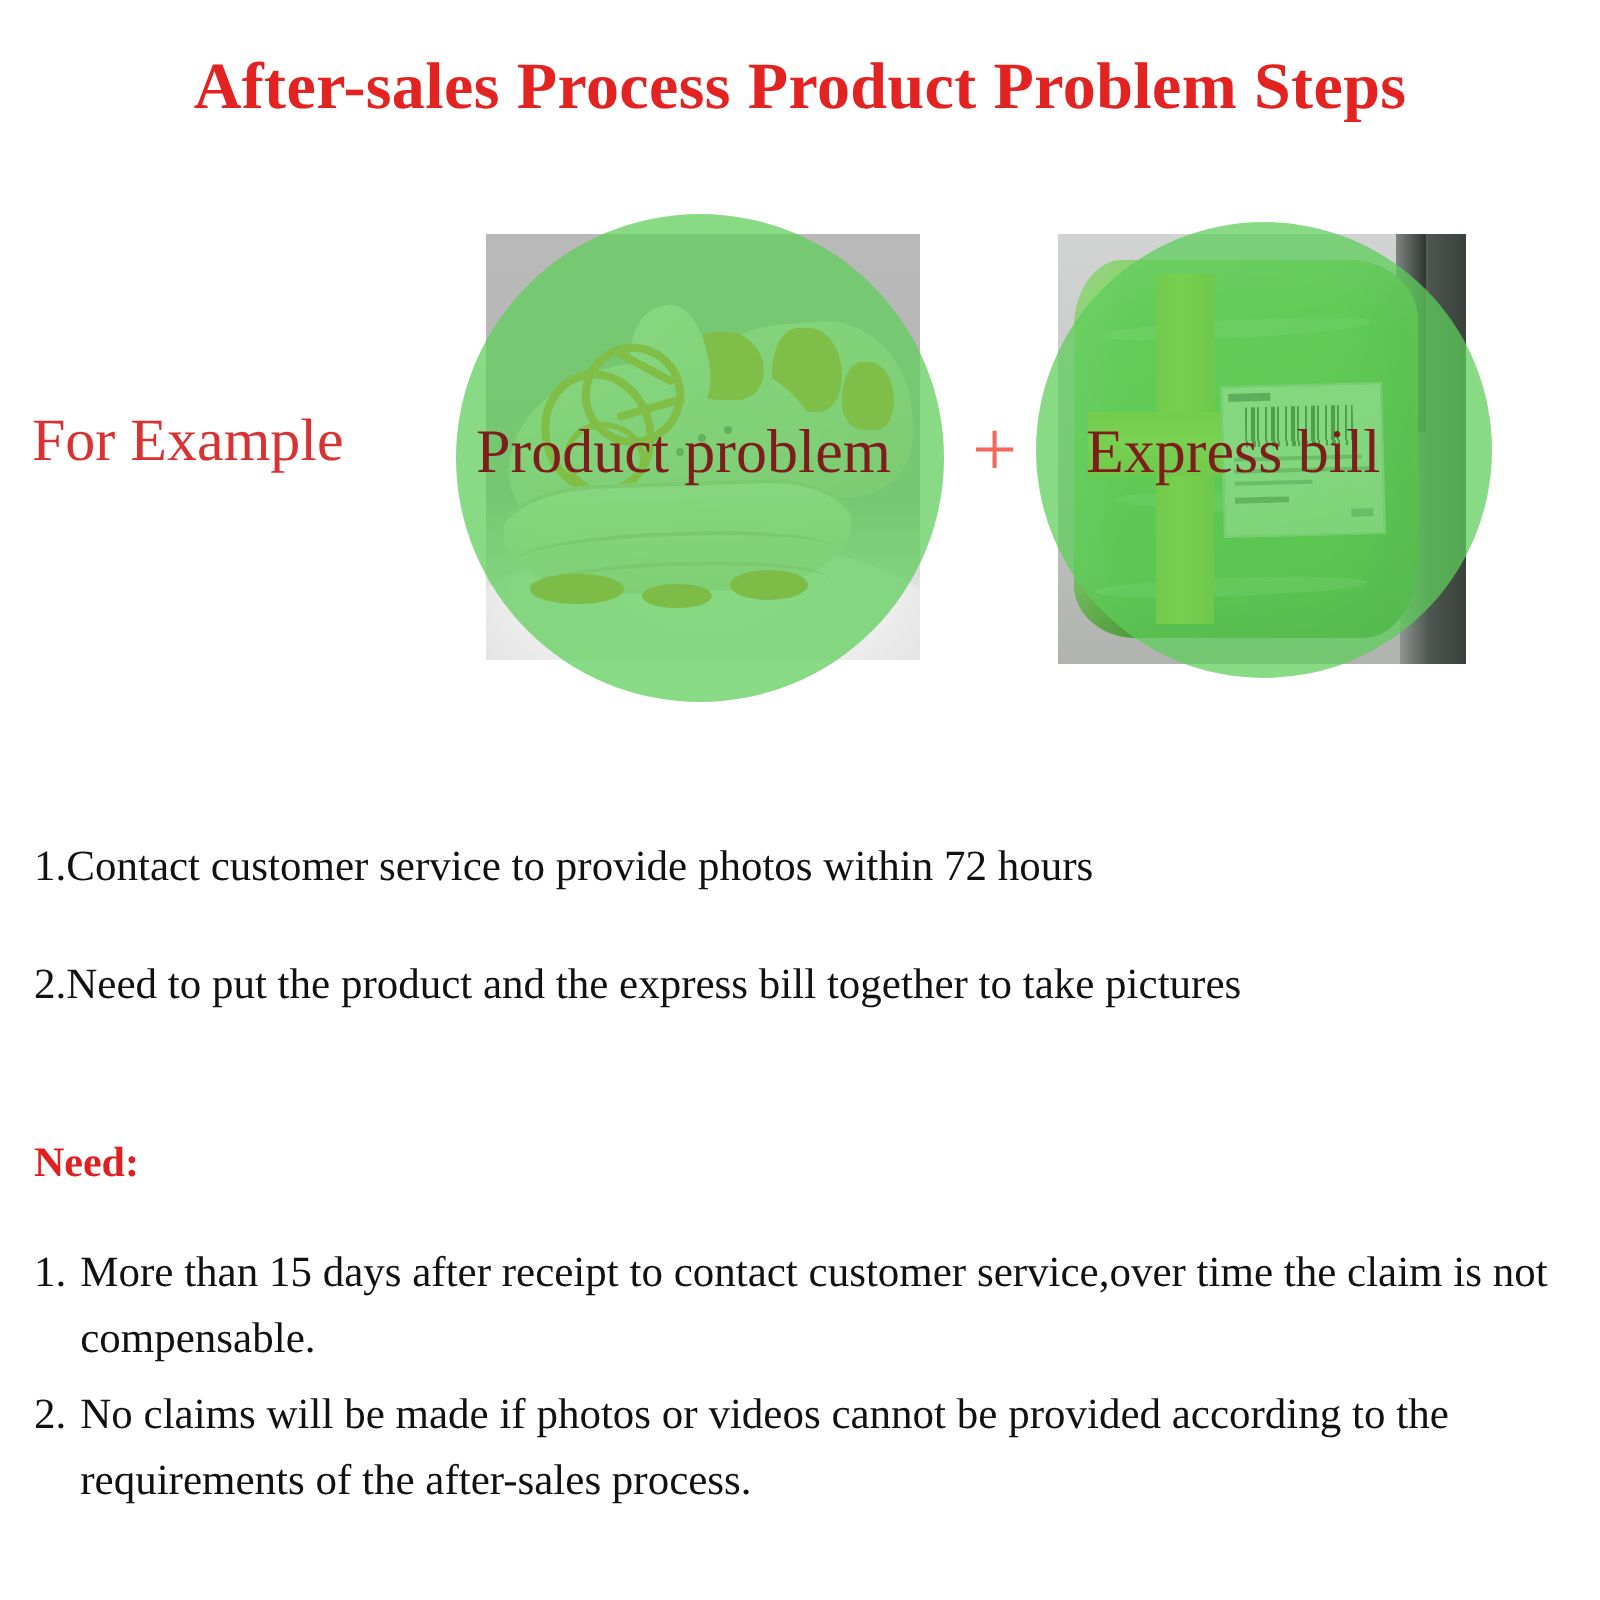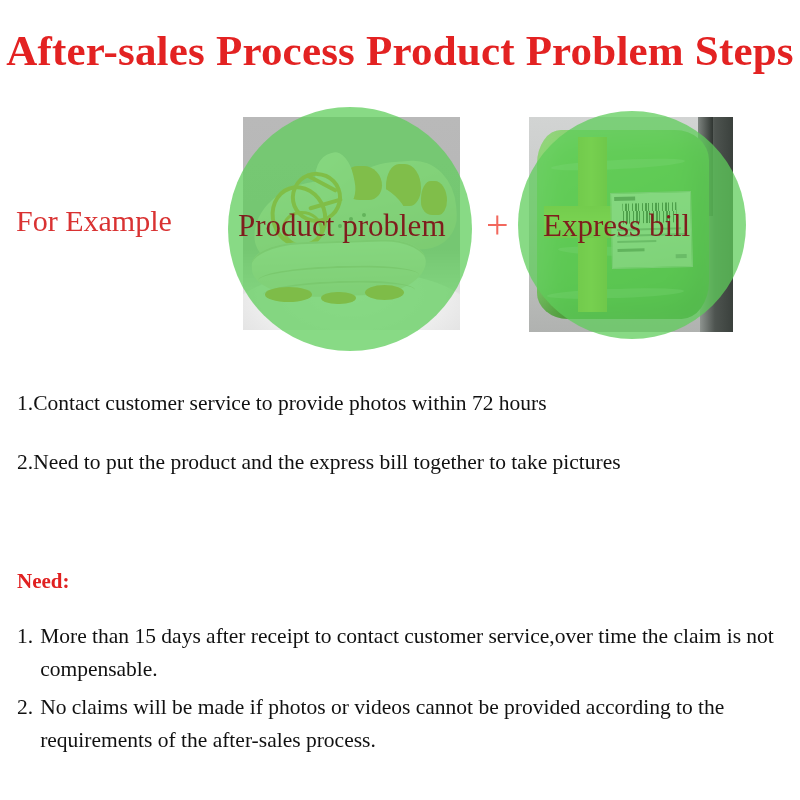--- a/index.html
+++ b/index.html
@@ -18,21 +18,21 @@
 
   
   .title {
     position: absolute;
     top: 26px;
     left: 0;
     width: 800px;
     text-align: center;
     font-family: "Liberation Serif", "DejaVu Serif", serif;
     font-weight: bold;
-    font-size: 43px;
+    font-size: 33px;
     letter-spacing: 0.2px;
     color: #e32222;
     white-space: nowrap;
   }
 
   
   .example-row {
     position: absolute;
     top: 105px;
     left: 0;
@@ -342,20 +342,21 @@
     left: 17px;
     top: 393px;
     width: 770px;
   }
   .step-line {
     font-size: 21.5px;
     color: #111111;
     line-height: 1;
     margin-bottom: 37px;
     white-space: nowrap;
+    margin-top: 30px;
   }
 
   
   .note-title {
     position: absolute;
     left: 17px;
     top: 571px;
     font-size: 21px;
     font-weight: bold;
     color: #e02020;

